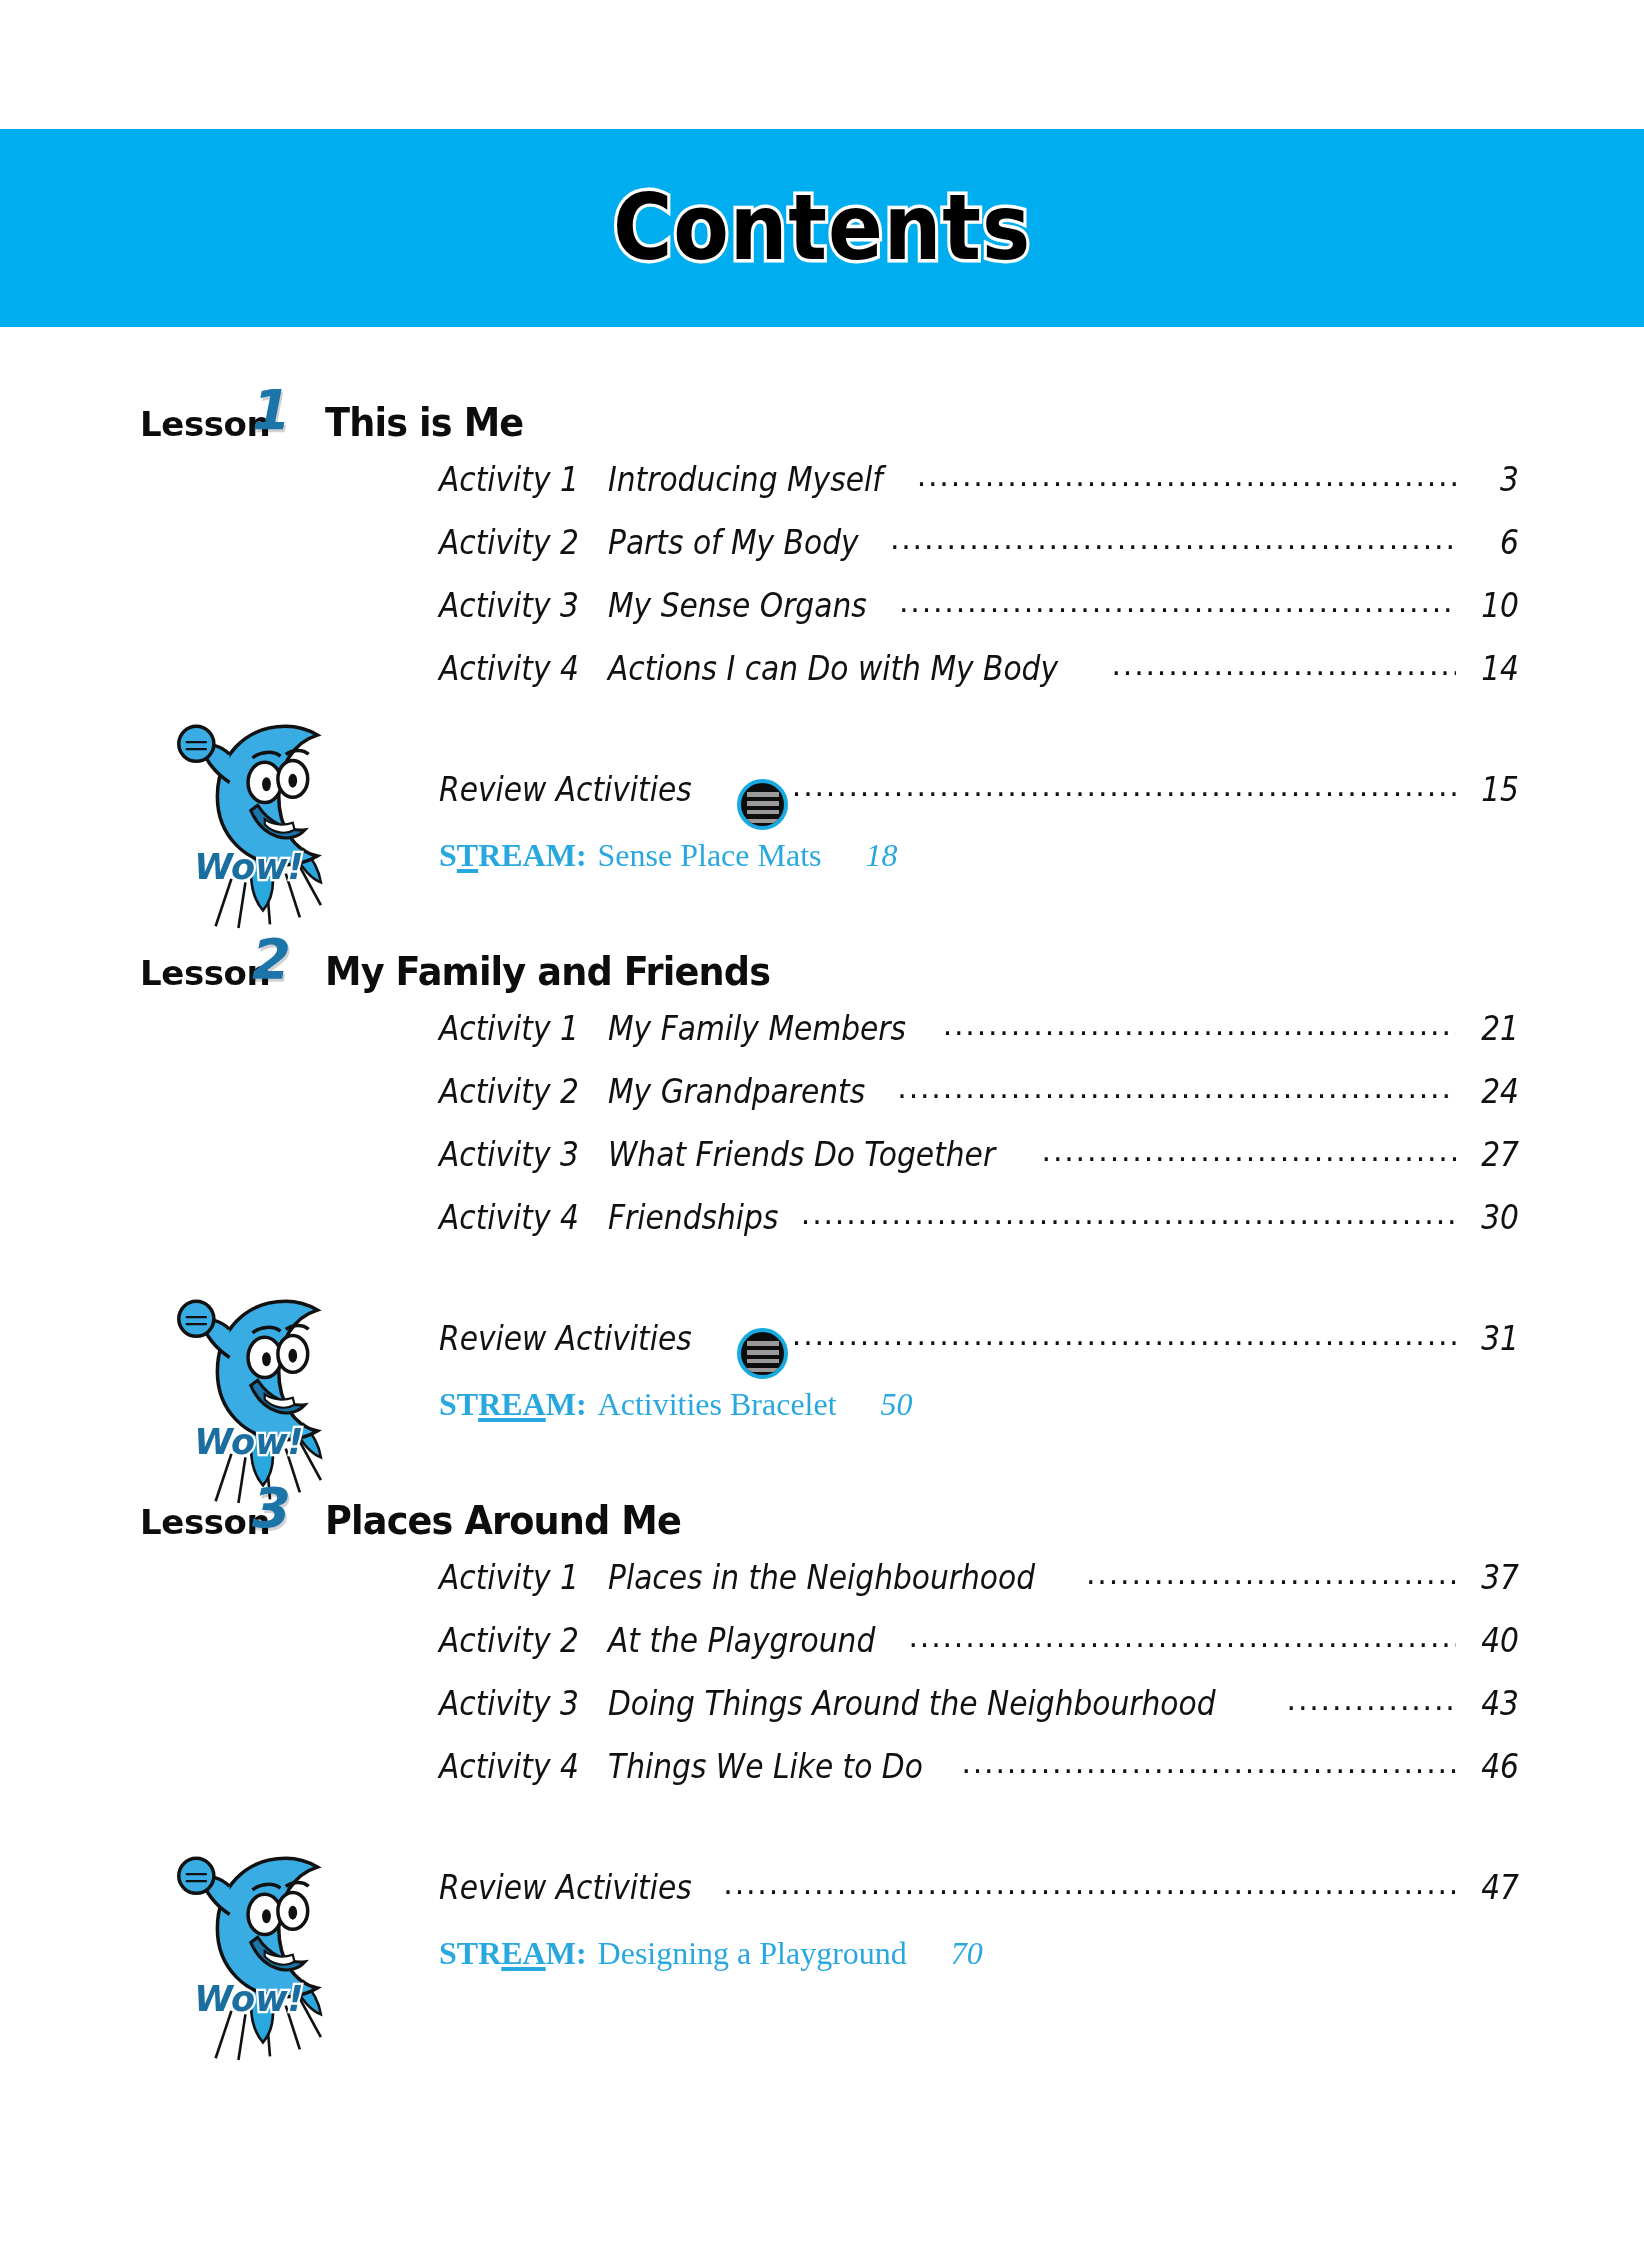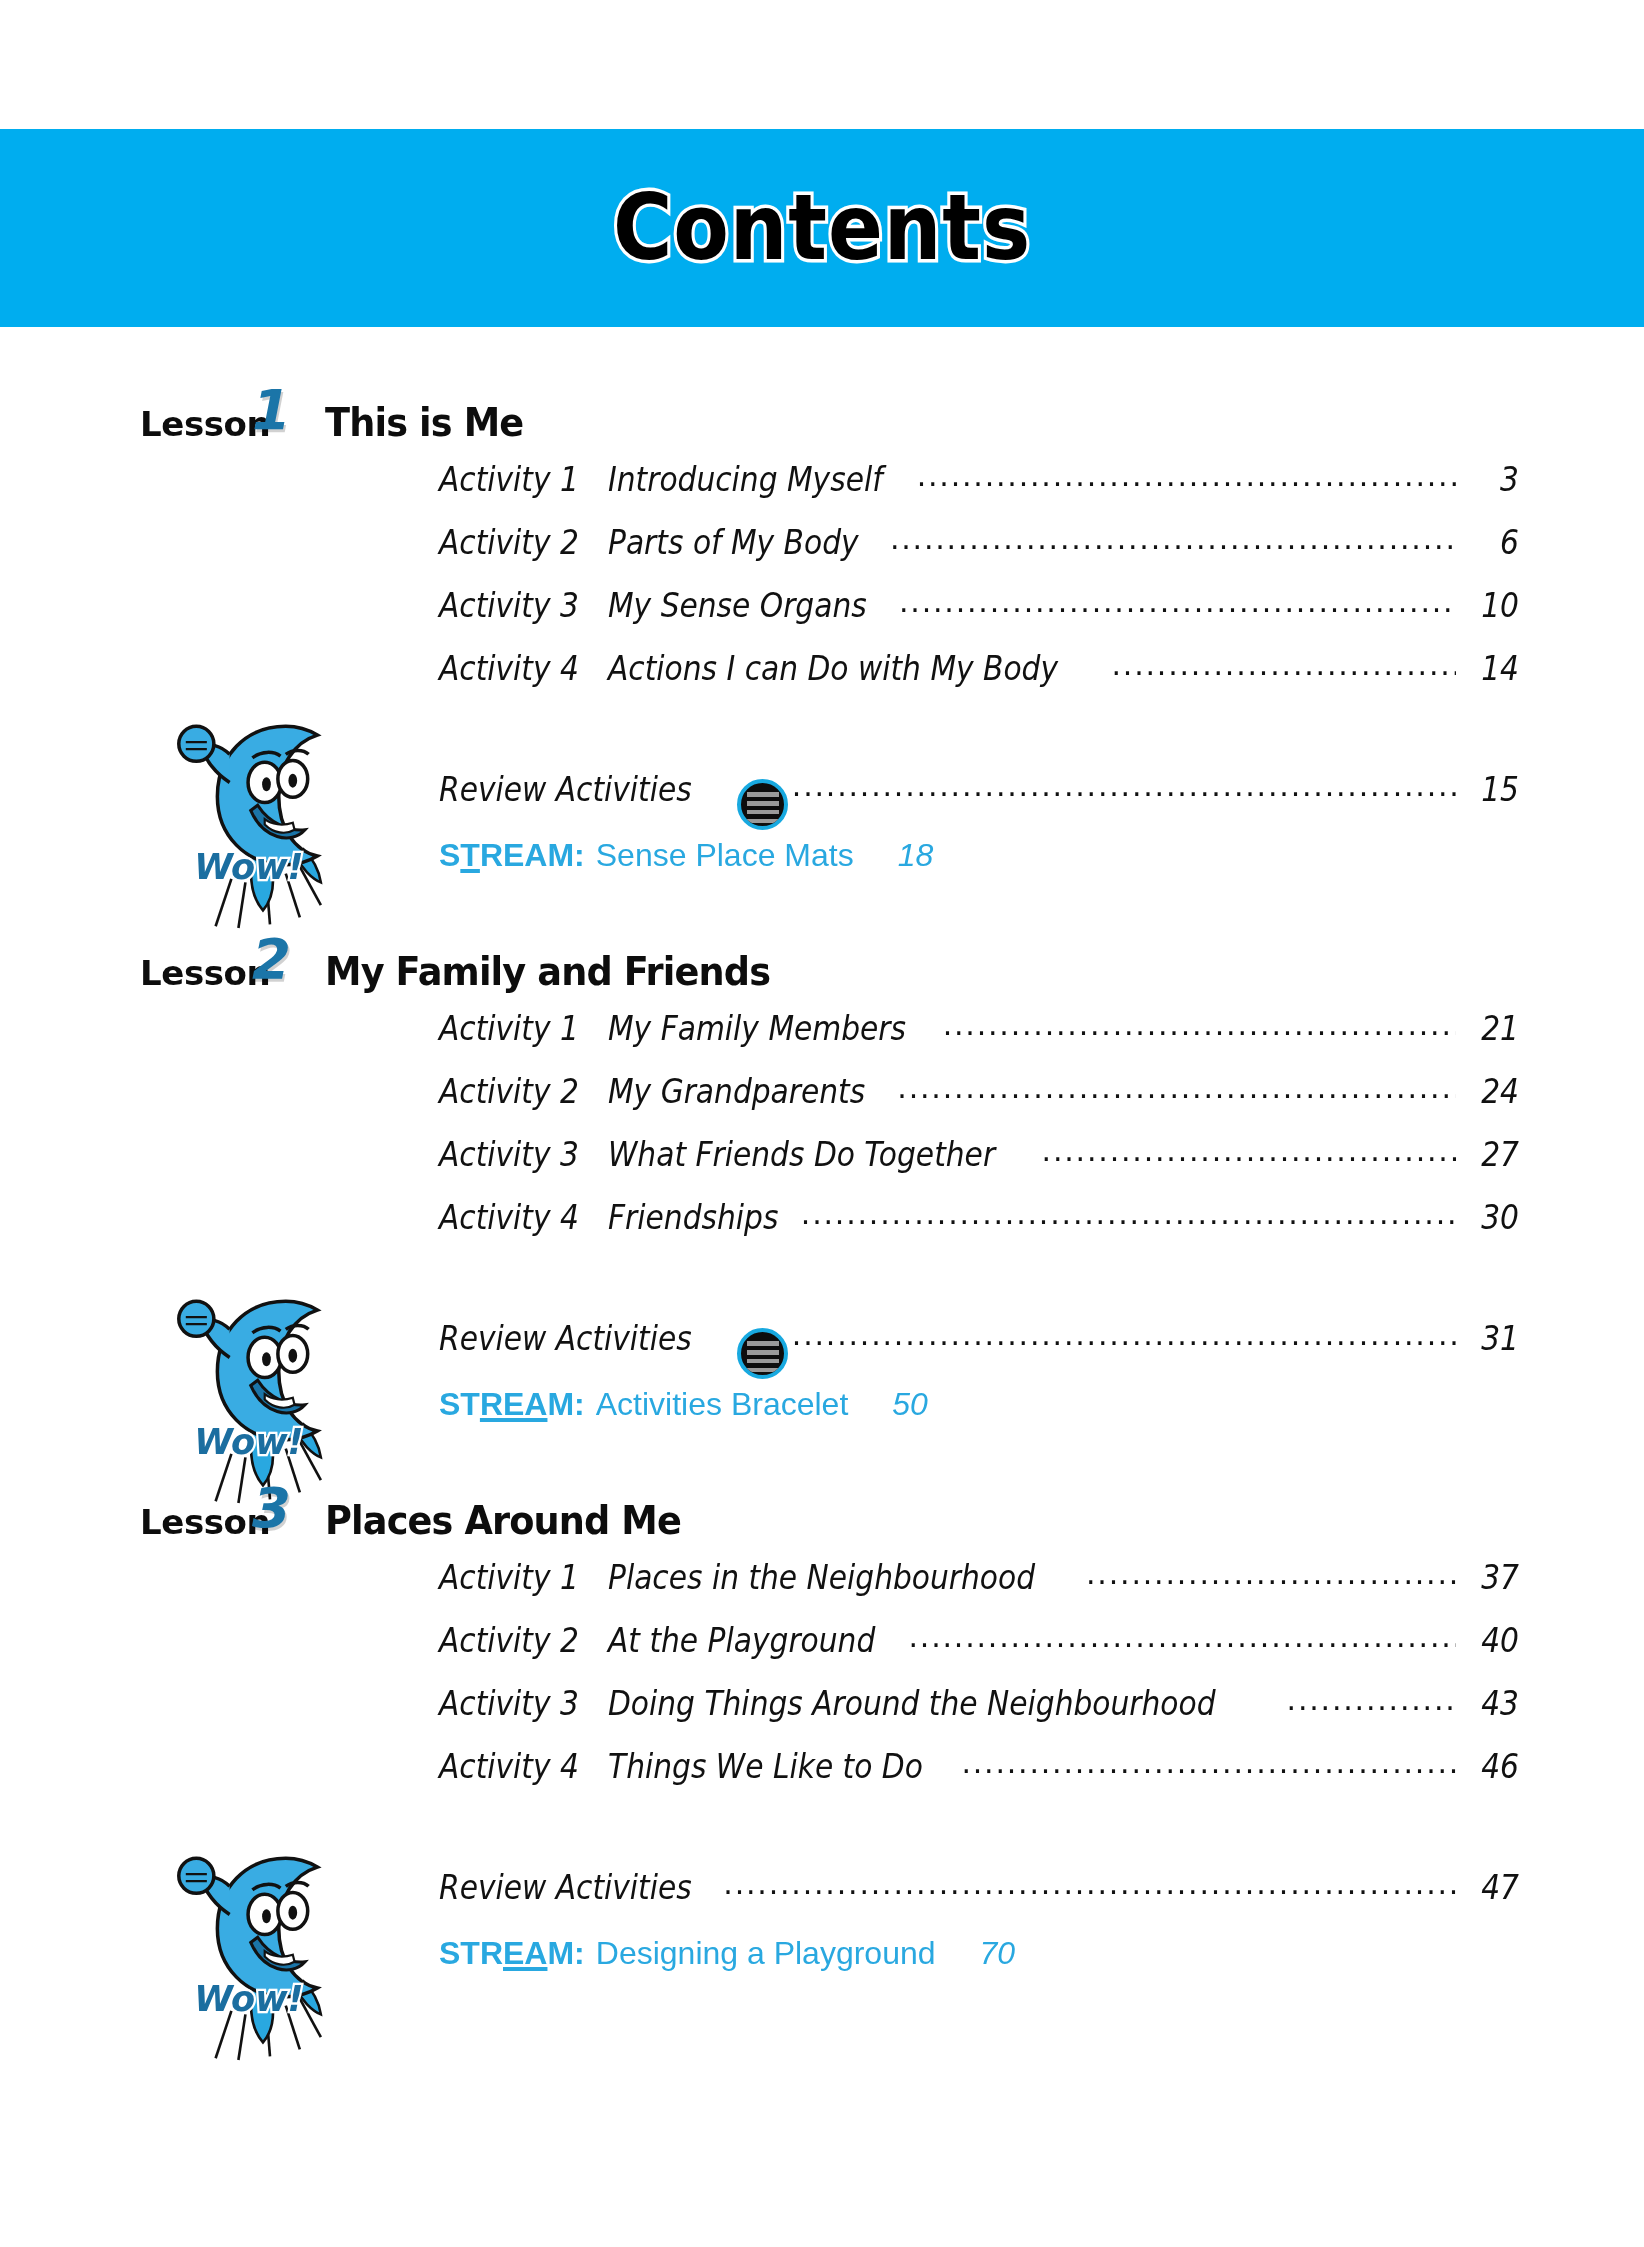--- a/index.html
+++ b/index.html
@@ -172,21 +172,21 @@
   .badge .b1 { top: 9.7px; }
   .badge .b2 { top: 18.4px; }
   .badge .b3 { top: 27px; }
   .badge .b4 { top: 36px; }
 
   
   .stream {
     margin-left: 435px;
     display: flex;
     align-items: baseline;
-    font-family: Liberation Sans, sans-serif;
+    font-family: Liberation Serif, serif;
     font-size: 32px;
     color: #29a8e0;
     height: 56px;
     white-space: nowrap;
   }
   .stream .label {
     font-weight: bold;
     letter-spacing: 0px;
   }
   .stream .label u {

